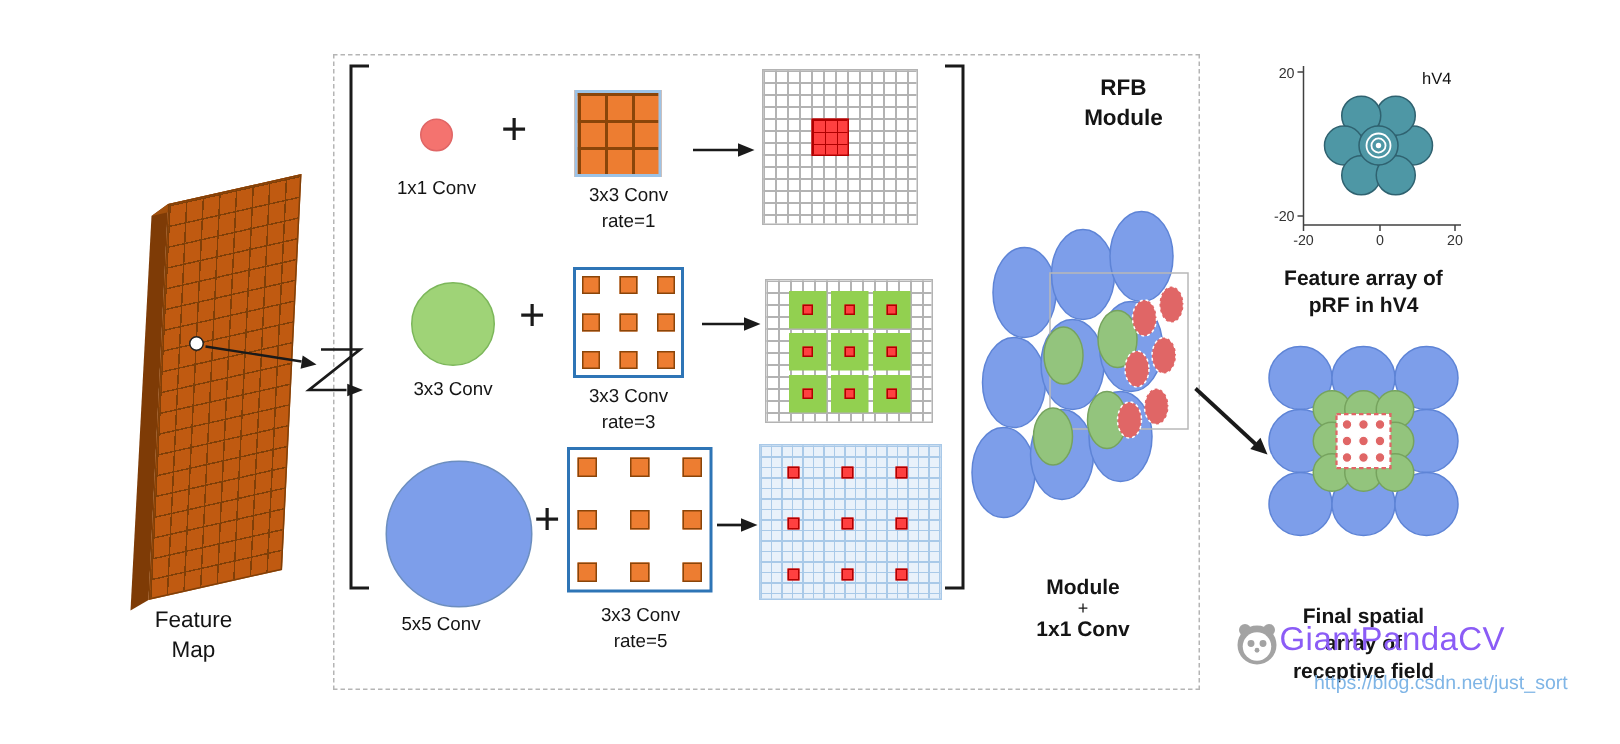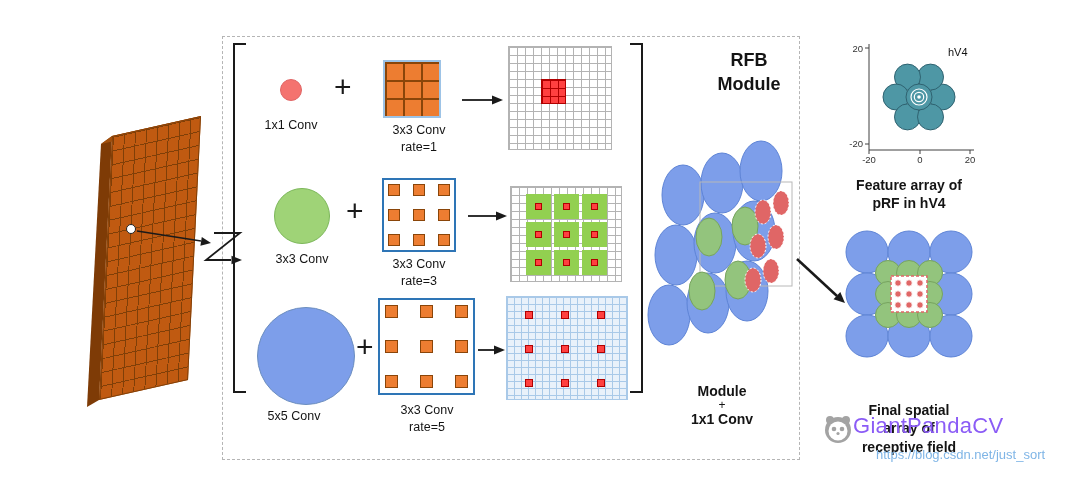--- a/index.html
+++ b/index.html
@@ -71,20 +71,22 @@
 </head>
 <body>
 
 <div class="canvas">
 
   <svg class="abs" style="left:0;top:0;width:260px;height:496px" viewBox="0 0 260 496">
     <polygon points="101,144 112,136 99,400 87,407" fill="#7E3B06"></polygon>
     <polygon points="101,144 190,124 201,116 112,136" fill="#A2500D"></polygon>
   </svg>
   <div class="fm-front"></div>
+  <div class="lbl" style="left:83px;top:404px;width:92px;font-size:15px">Feature
+Map</div>
 
   <div class="dashed-box" style="left:222px;top:36px;width:578px;height:424px"></div>
 
   <div class="circle" style="left:280px;top:79px;width:22px;height:22px;background:#F4736F;border:1px solid #E06666"></div>
   <div class="lbl" style="left:251px;top:117px;width:80px">1x1 Conv</div>
   <div class="plus" style="left:334px;top:72px">+</div>
   <div class="kernel1" style="left:383px;top:60px"></div>
   <div class="lbl" style="left:378px;top:122px;width:82px">3x3 Conv
 rate=1</div>
   <div class="fineGrid" style="left:508px;top:46px;width:104px;height:104px">
@@ -158,21 +160,21 @@
     <div class="rdot8" style="left:54px;top:14px"></div>
     <div class="rdot8" style="left:90px;top:14px"></div>
     <div class="rdot8" style="left:18px;top:48px"></div>
     <div class="rdot8" style="left:54px;top:48px"></div>
     <div class="rdot8" style="left:90px;top:48px"></div>
     <div class="rdot8" style="left:18px;top:82px"></div>
     <div class="rdot8" style="left:54px;top:82px"></div>
     <div class="rdot8" style="left:90px;top:82px"></div>
   </div>
 
-  <div class="lbl bold" style="left:703px;top:49px;width:92px;font-size:18px">RFB
+  <div class="lbl bold" style="left:703px;top:49px;width:92px;font-size:15px">RFB
 Module</div>
 
   <svg class="abs" style="left:640px;top:133px;width:172px;height:220px" viewBox="640 133 172 220">
     <g>
       <ellipse cx="683" cy="195" rx="21" ry="30" fill="#7D9EEA" stroke="#5E84D6"></ellipse>
       <ellipse cx="722" cy="183" rx="21" ry="30" fill="#7D9EEA" stroke="#5E84D6"></ellipse>
       <ellipse cx="761" cy="171" rx="21" ry="30" fill="#7D9EEA" stroke="#5E84D6"></ellipse>
       <ellipse cx="676" cy="255" rx="21" ry="30" fill="#7D9EEA" stroke="#5E84D6"></ellipse>
       <ellipse cx="715" cy="243" rx="21" ry="30" fill="#7D9EEA" stroke="#5E84D6"></ellipse>
       <ellipse cx="754" cy="231" rx="21" ry="30" fill="#7D9EEA" stroke="#5E84D6"></ellipse>

